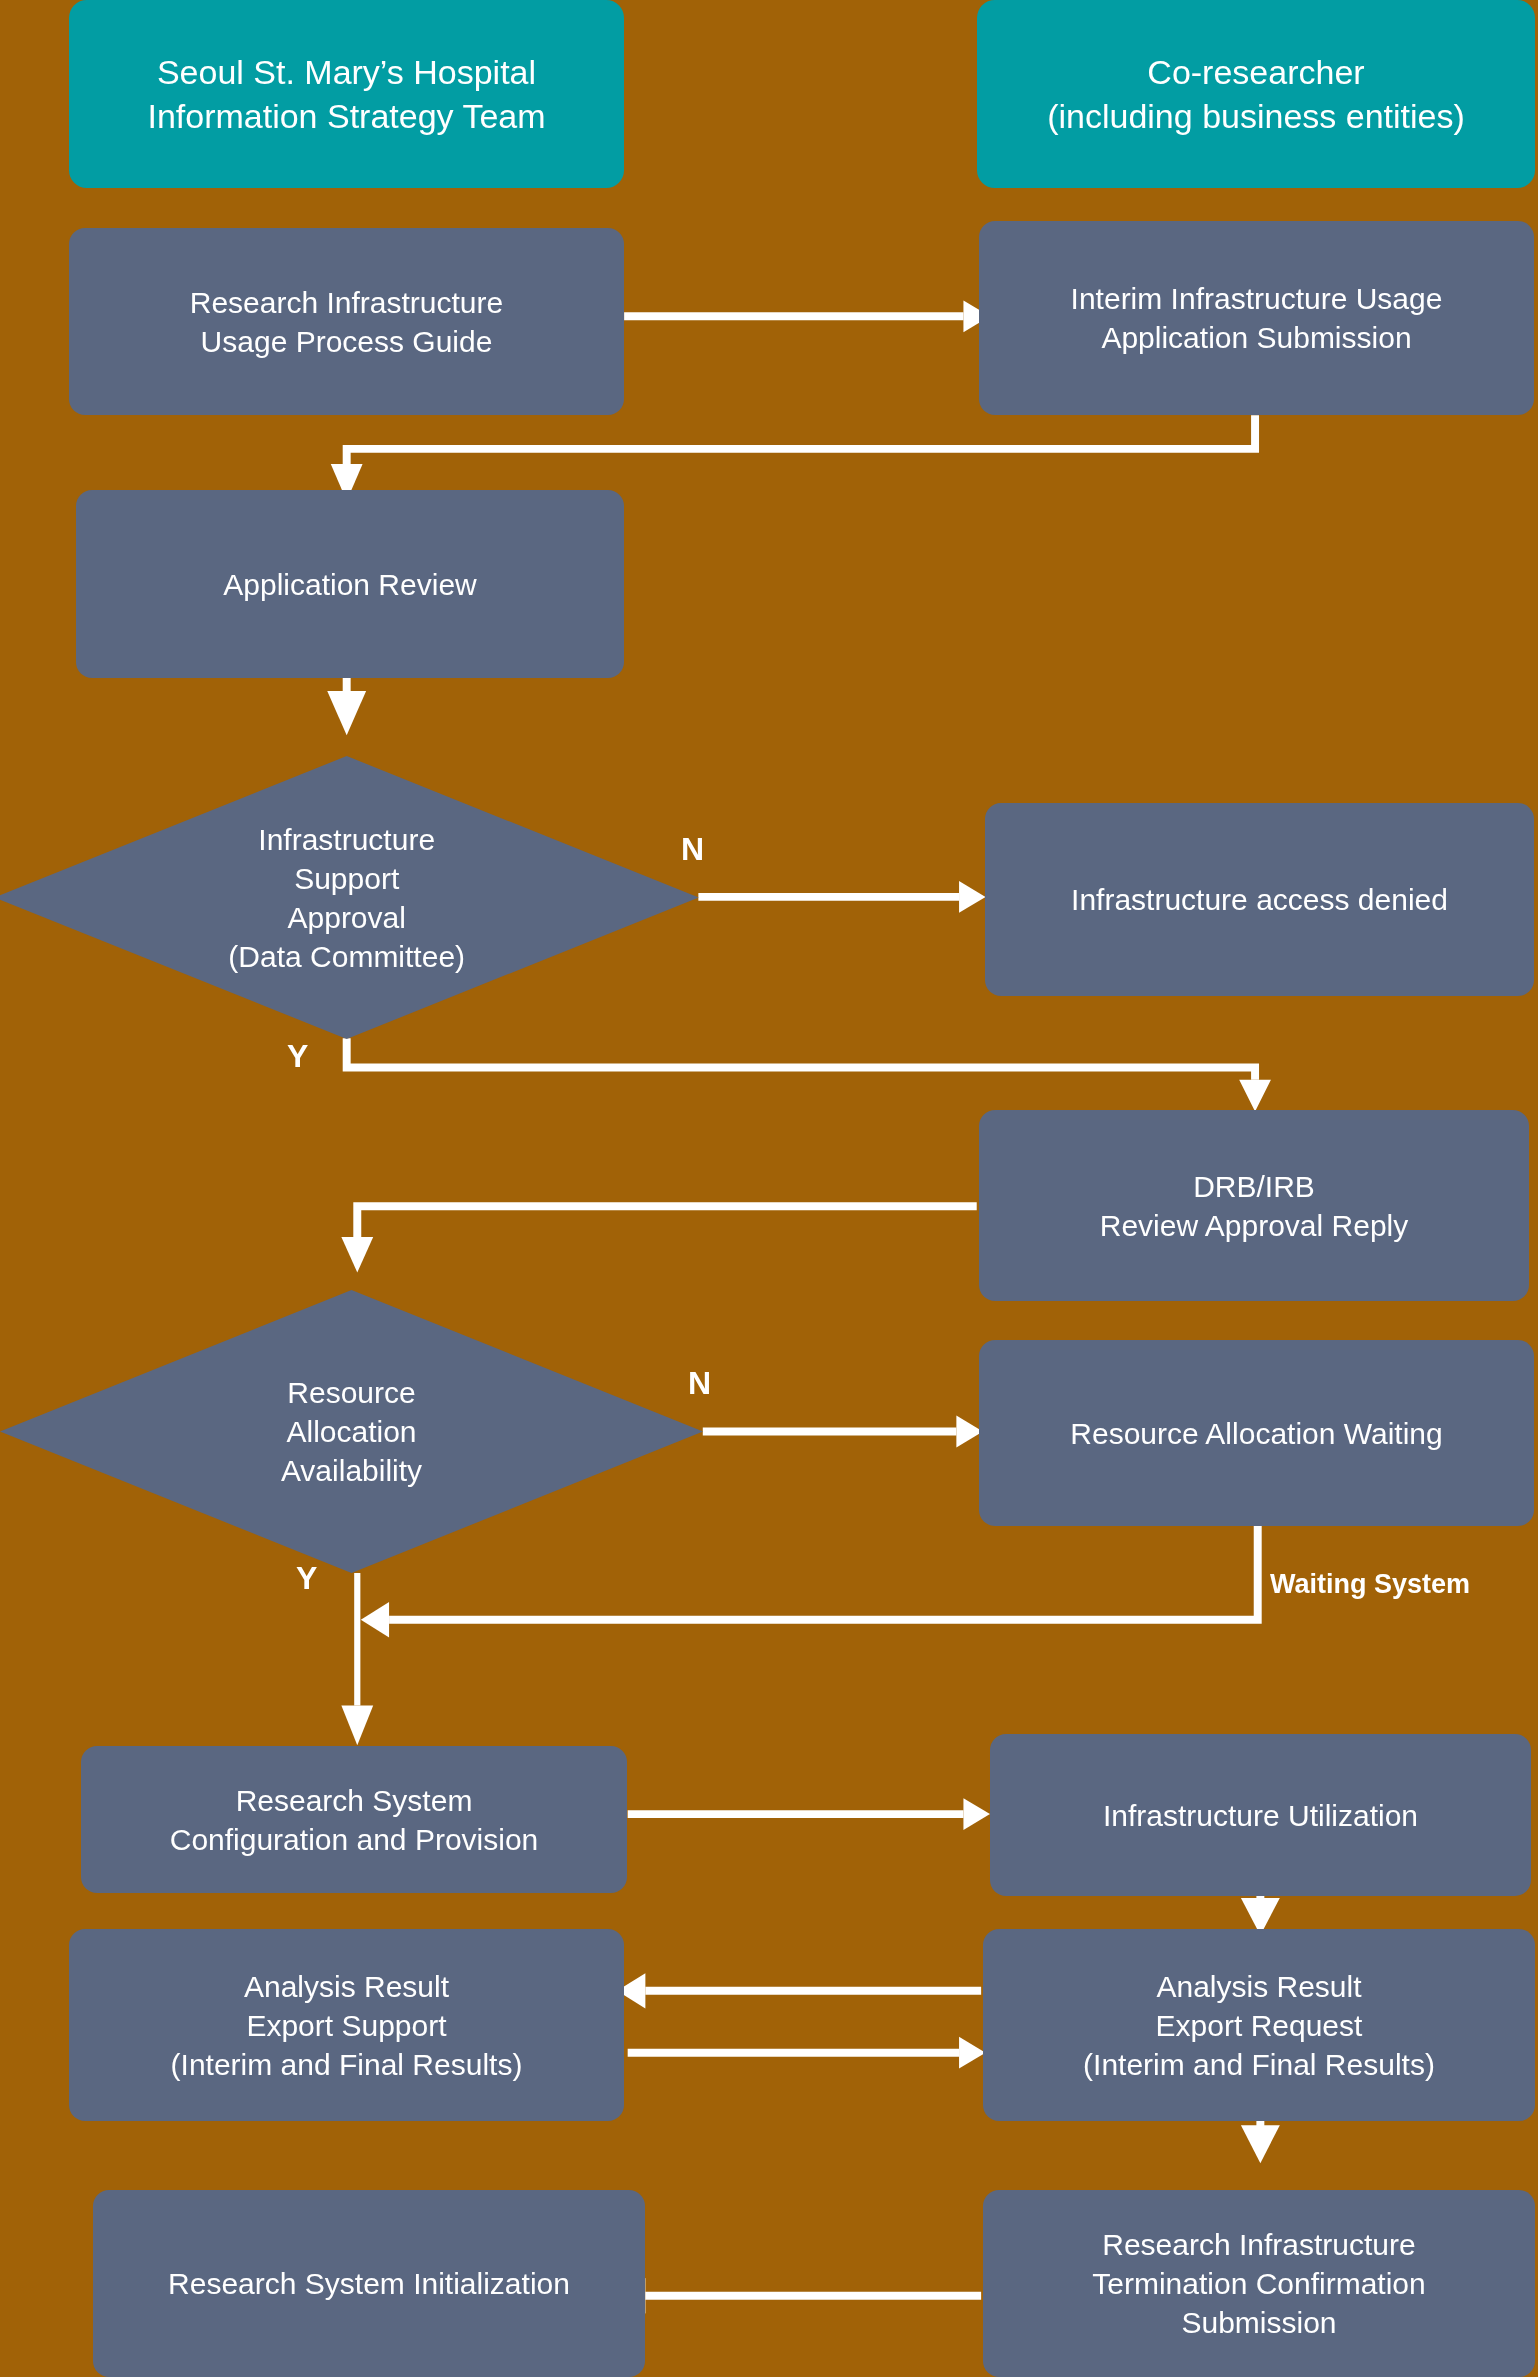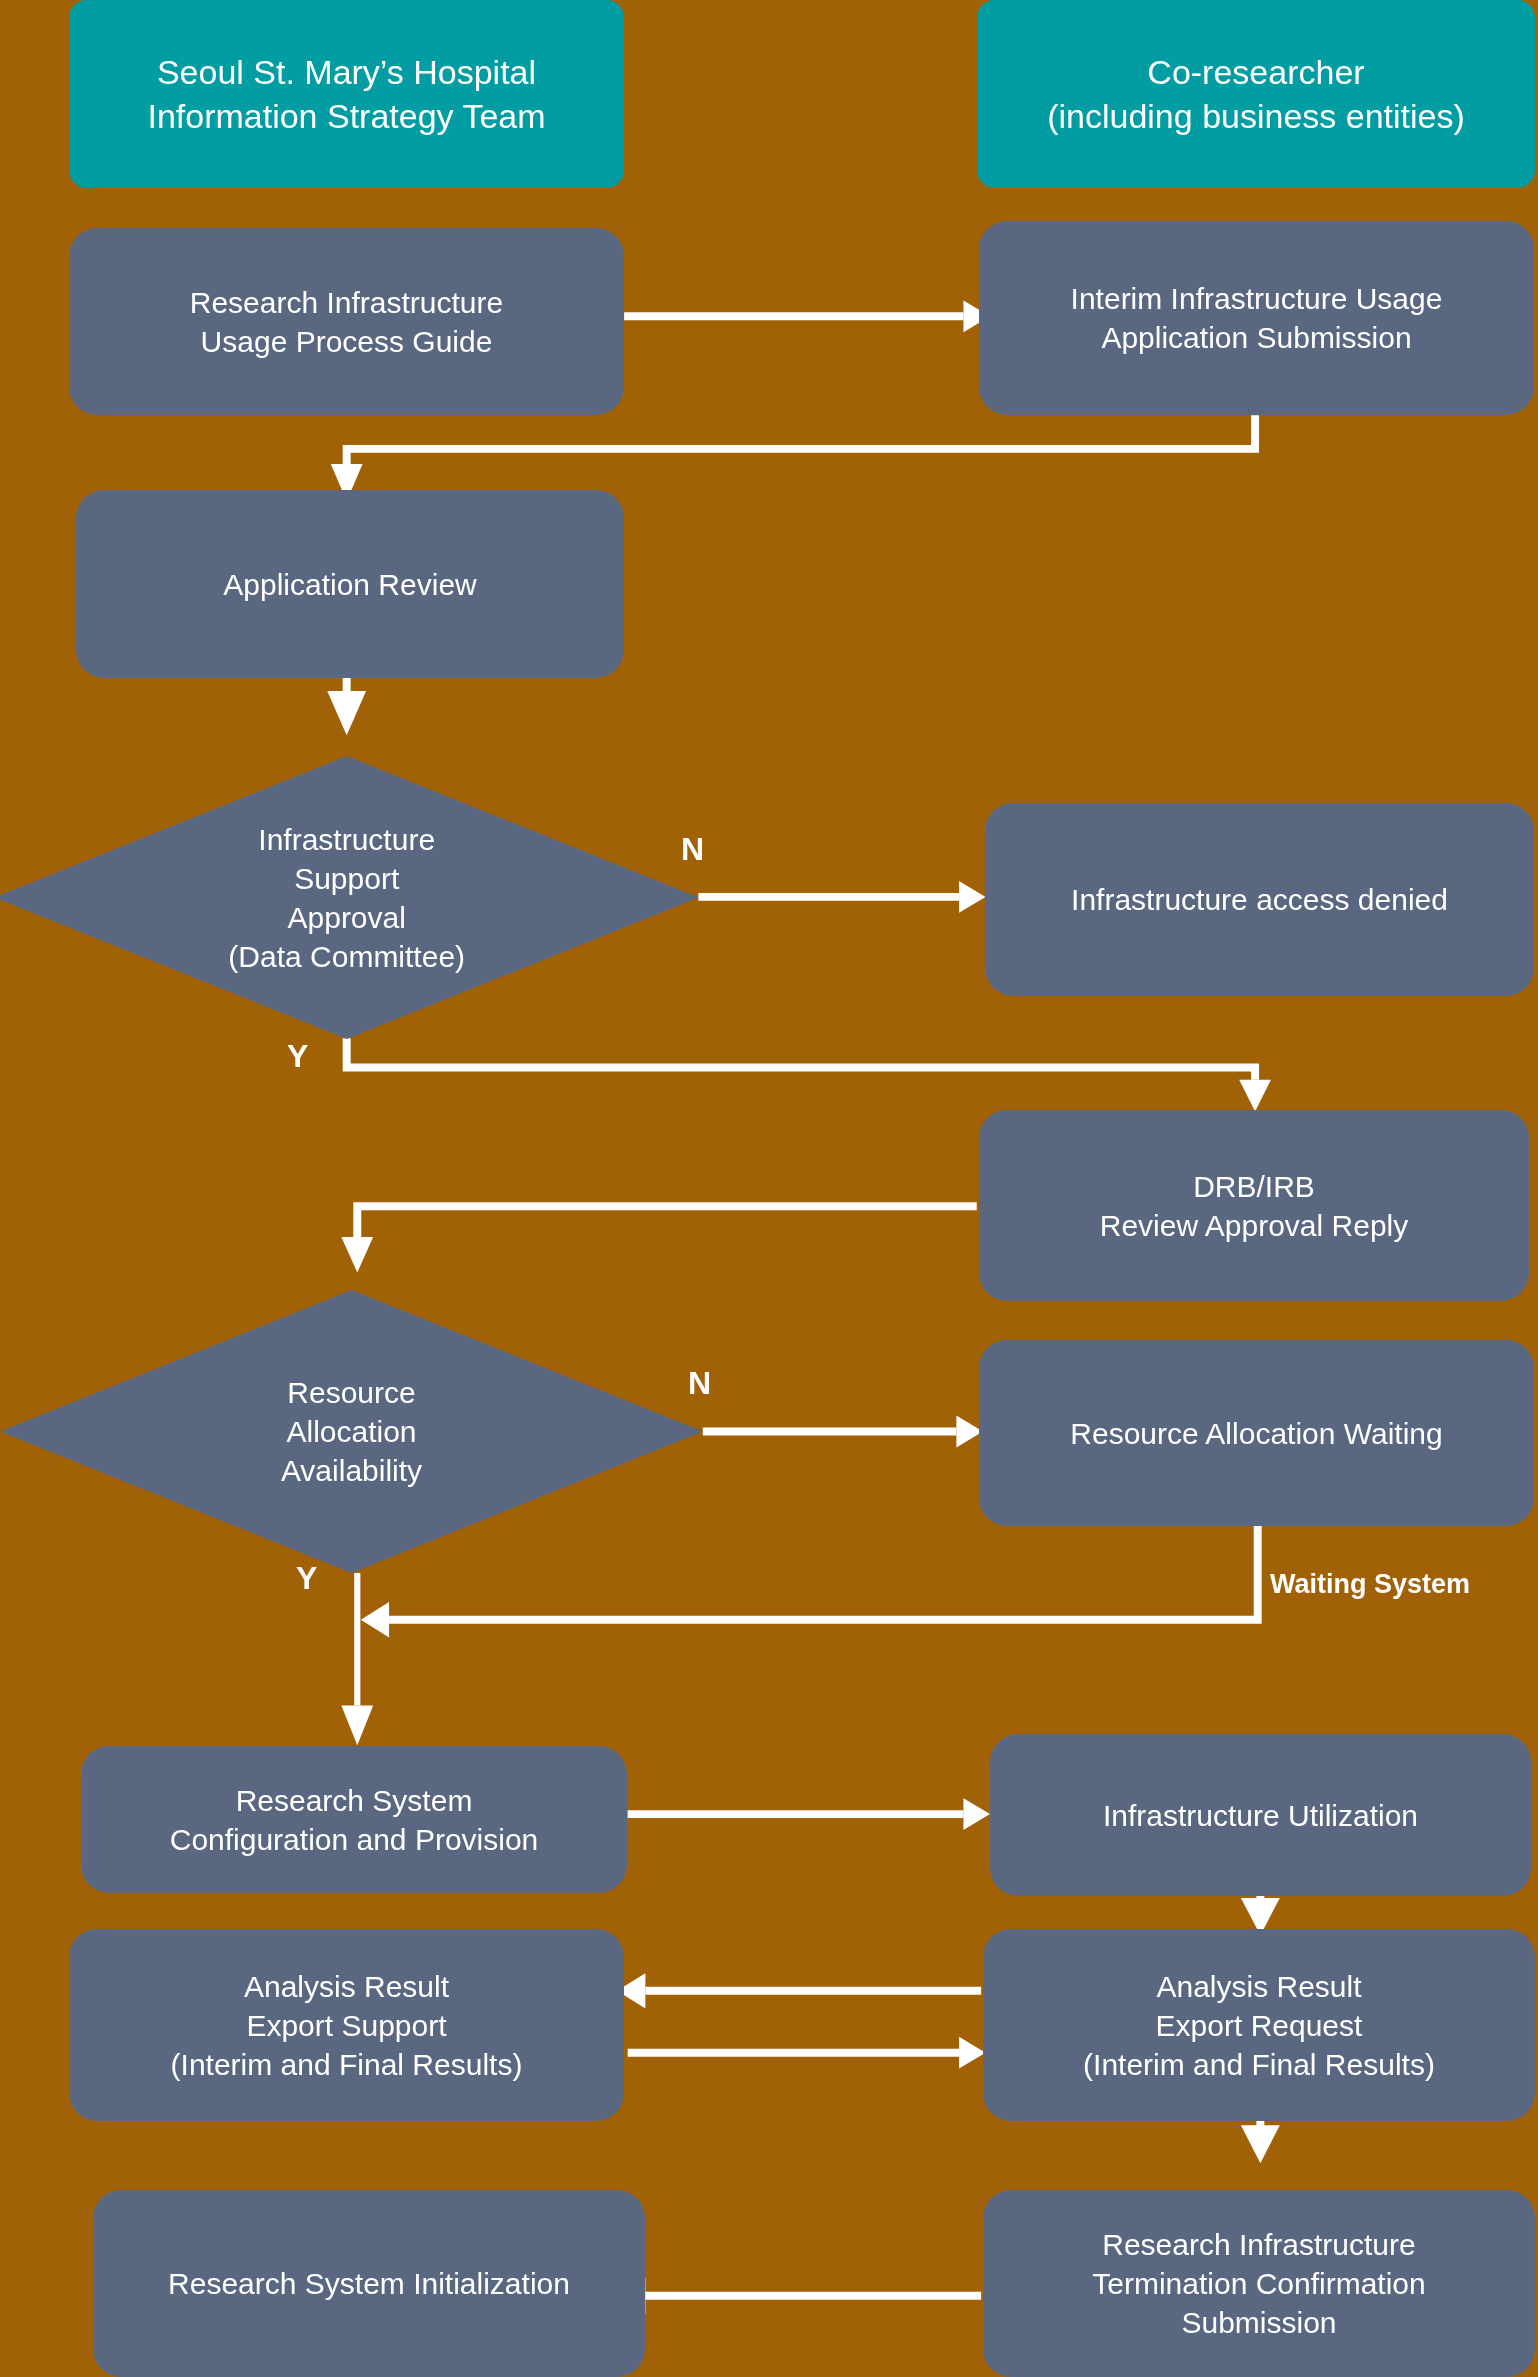--- a/index.html
+++ b/index.html
@@ -23,21 +23,21 @@
     height: 2377px;
     display: block;
   }
   .node-box {
     position: absolute;
     box-sizing: border-box;
     display: flex;
     align-items: center;
     justify-content: center;
     text-align: center;
-    border-radius: 28px;
+    border-radius: 16px;
     color: #ffffff;
     font-family: "Liberation Sans", sans-serif;
     line-height: 1.30;
     padding: 5.3px 12.4px;
     white-space: pre-line;
   }
   .node-lane {
     background: #029DA3;
     font-size: 34px;
     border-radius: 17.7px;

